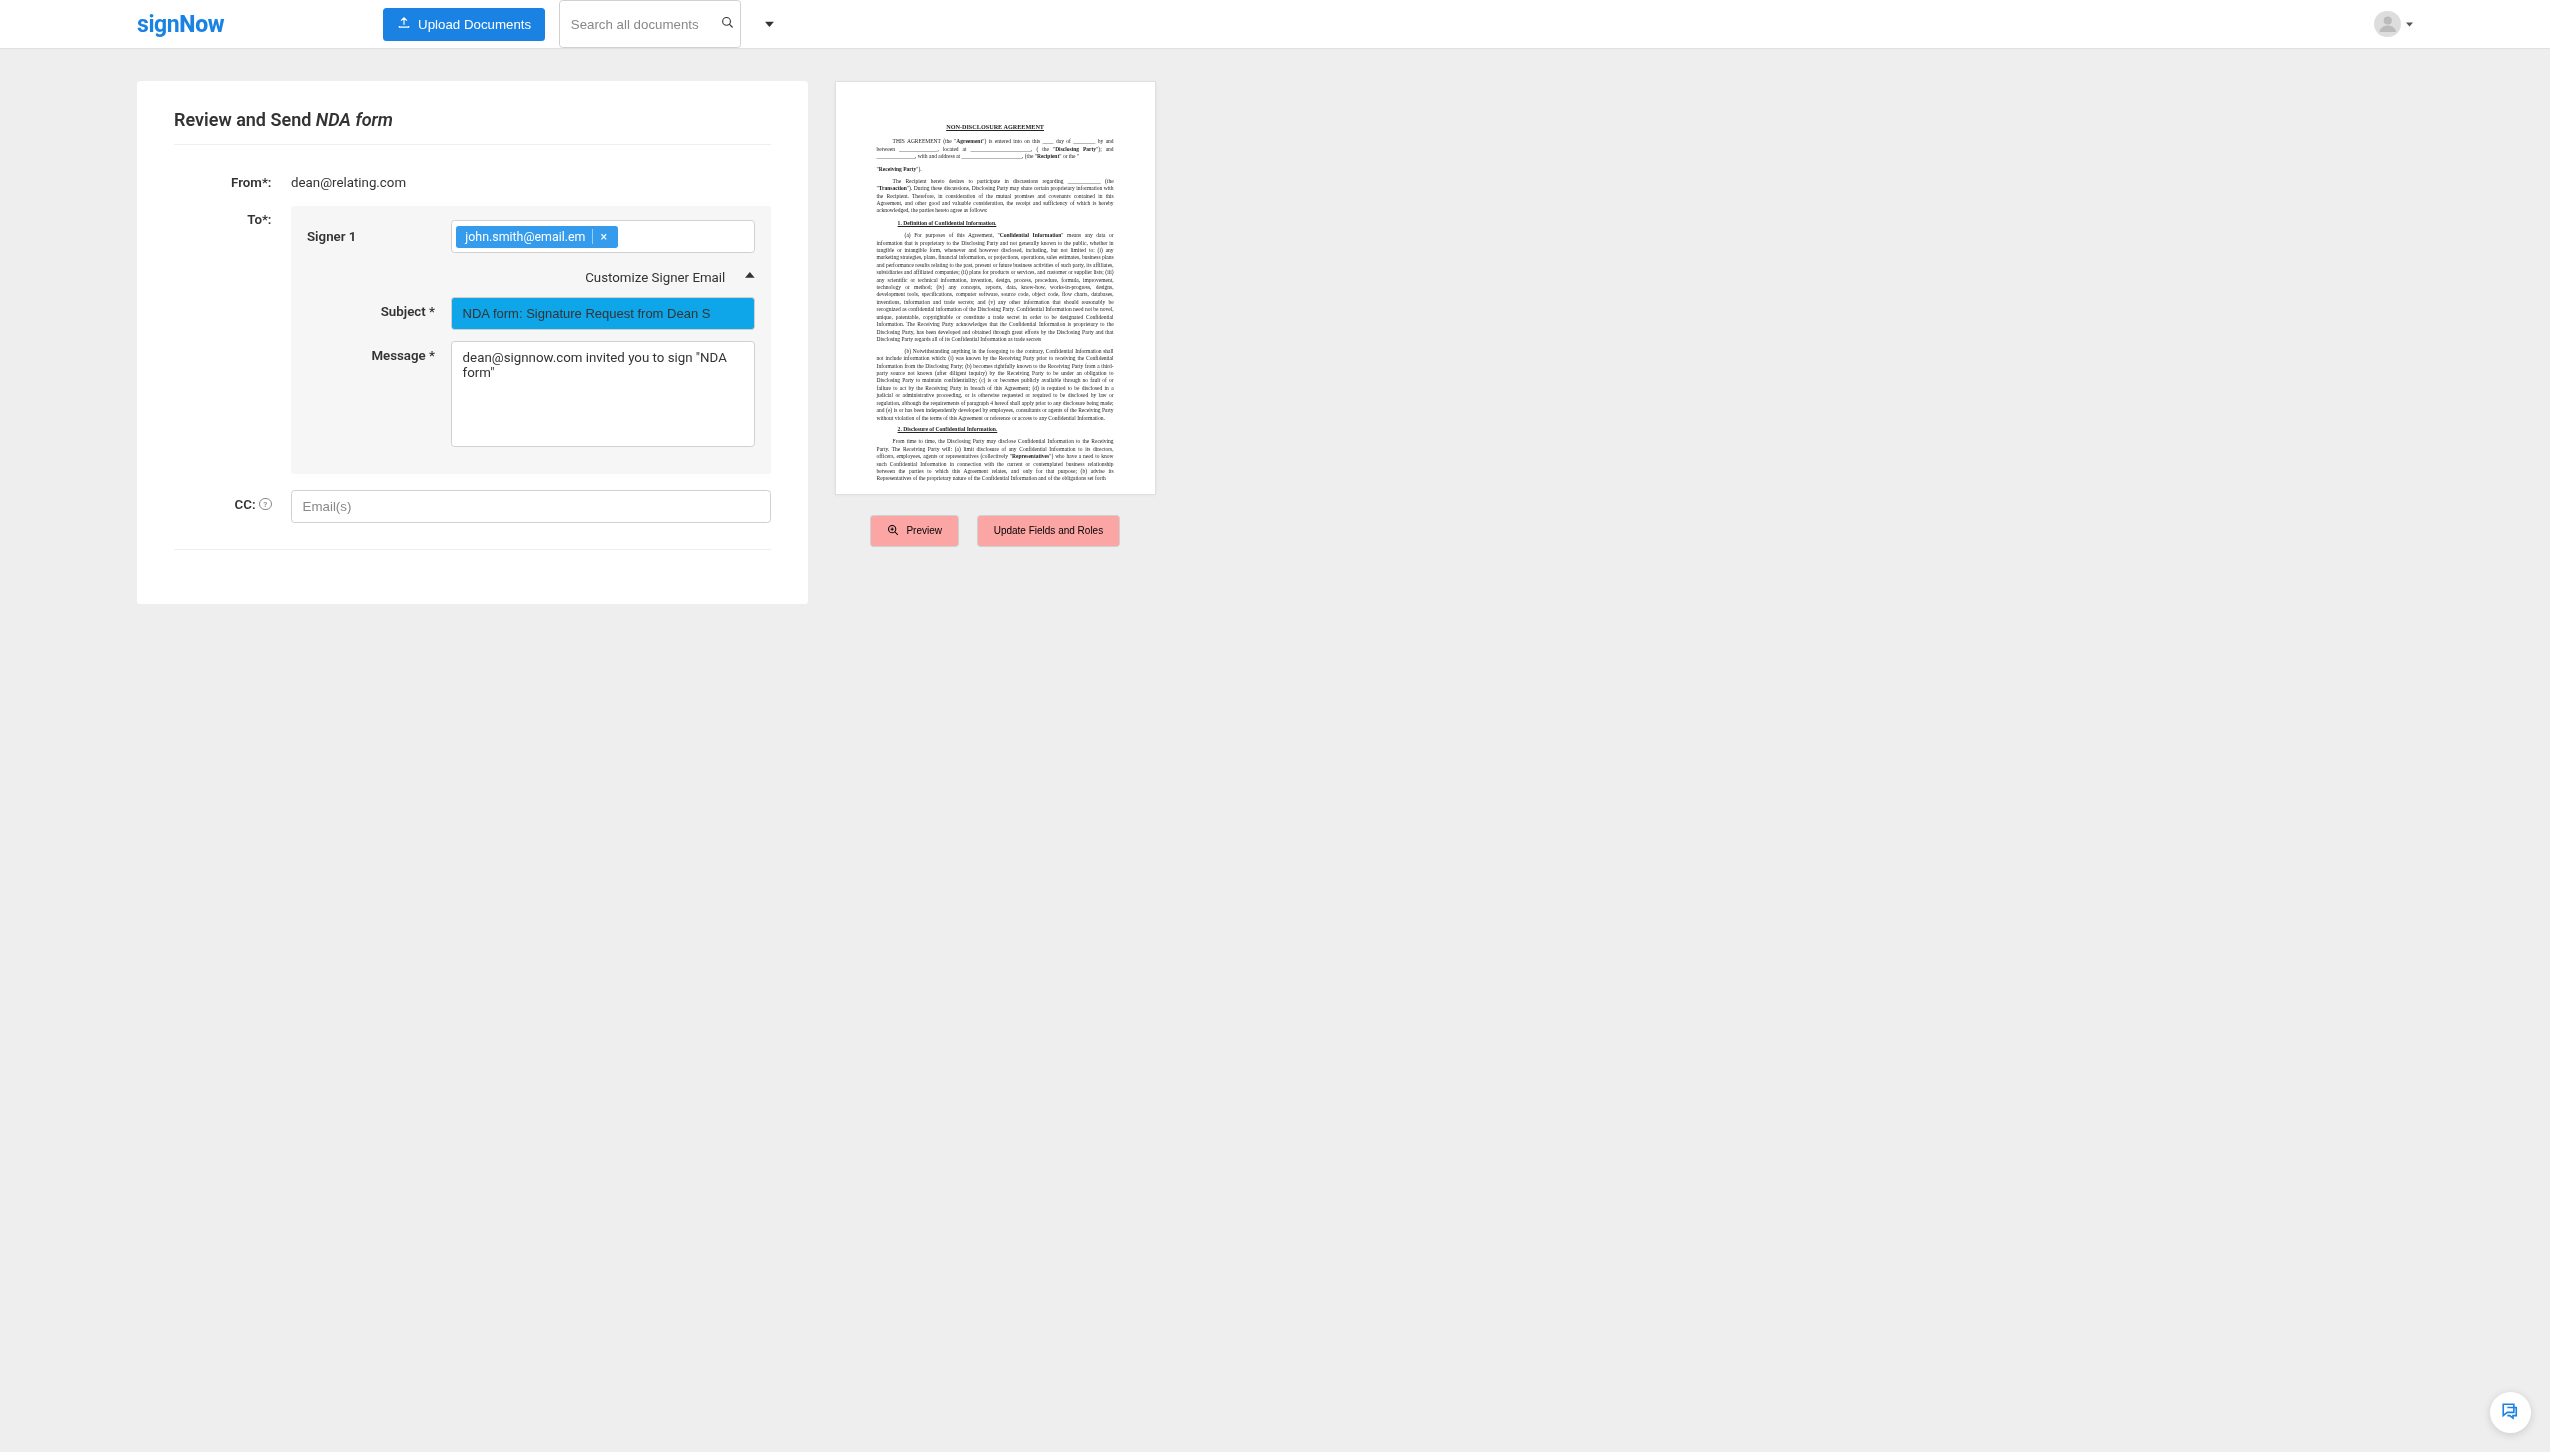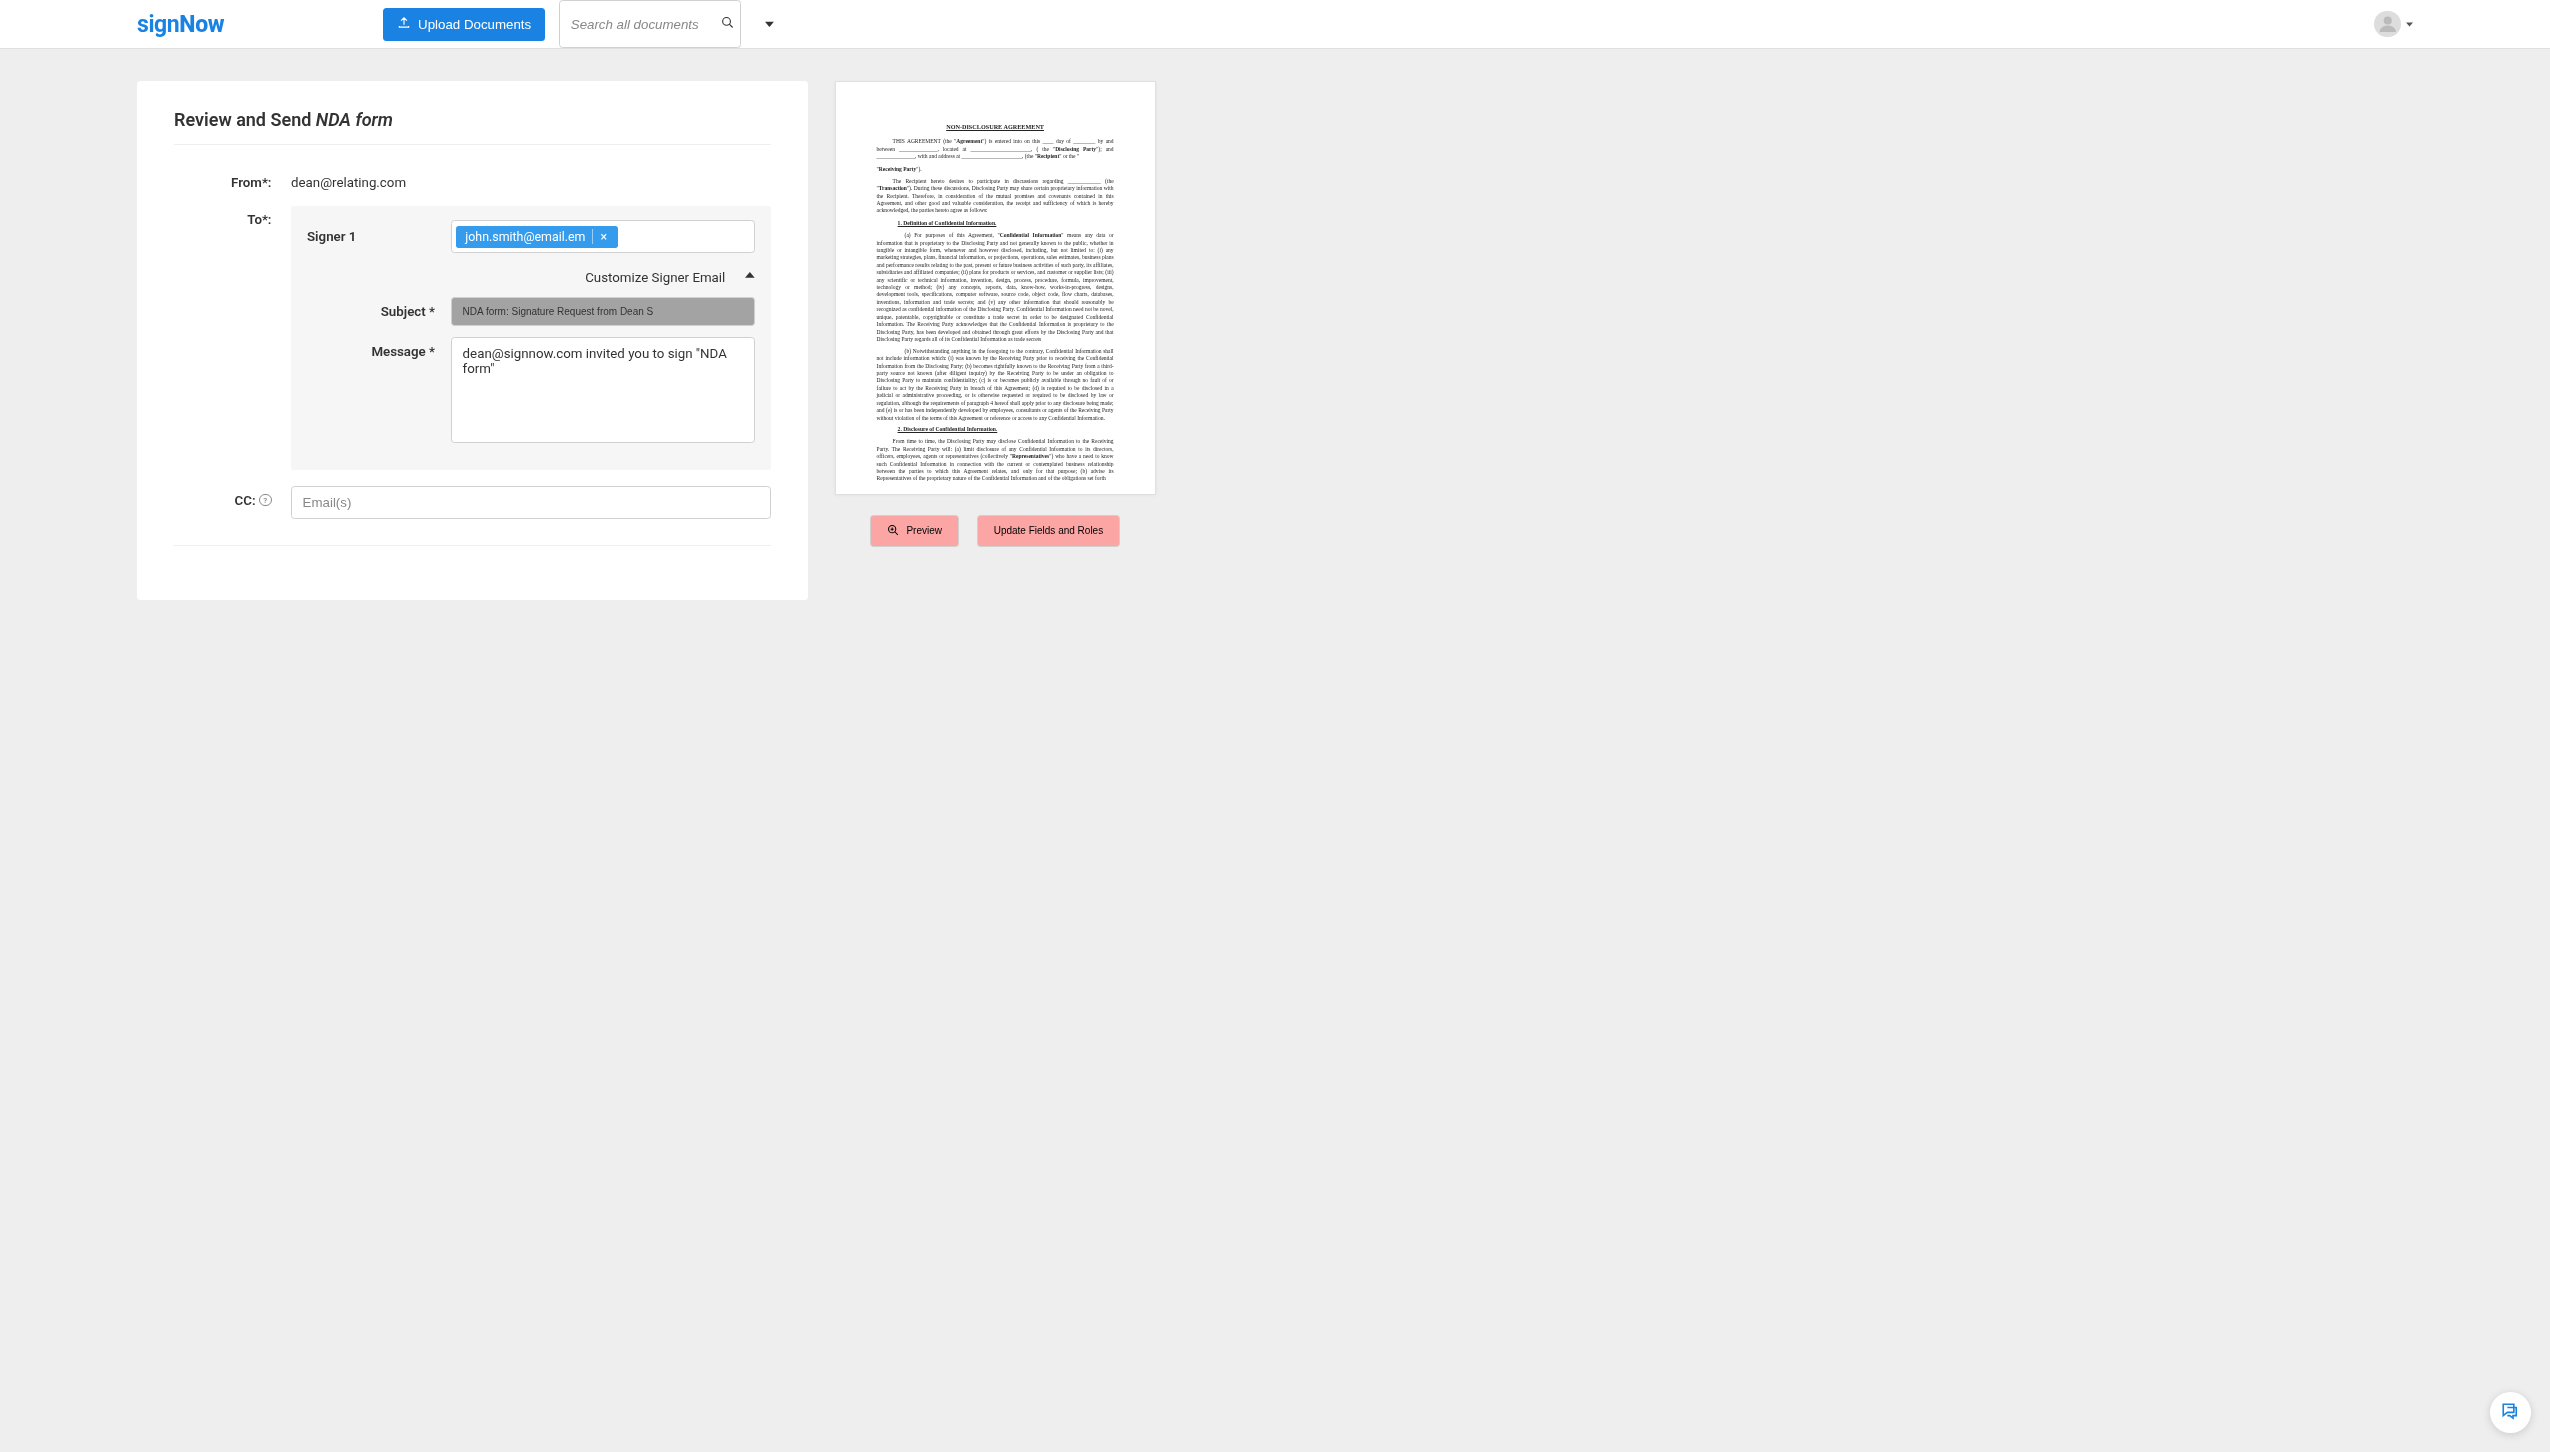--- a/index.html
+++ b/index.html
@@ -6,21 +6,21 @@
     body { font-family: -apple-system, BlinkMacSystemFont, "Segoe UI", Roboto, Arial, sans-serif; background: #eeeeee; color: #333; }
     
     
     .topbar { background: #fff; border-bottom: 0.9px solid #e0e0e0; height: 49px; display: flex; align-items: center; padding: 0 137px 0 137px; }
     .logo { font-size: 23px; font-weight: 700; color: #1a82e2; letter-spacing: -0.4px; }
     .logo-now { color: #1a82e2; font-weight: 800; }
     .header-center { display: flex; align-items: center; gap: 14px; margin-left: 159px; }
     .upload-btn { background: #1a82e2; color: #fff; border: none; border-radius: 3.5px; padding: 8px 14px; font-size: 13.3px; display: flex; align-items: center; gap: 7px; cursor: pointer; }
     .upload-btn svg { width: 14px; height: 14px; }
     .search-wrap { position: relative; display: flex; align-items: center; }
-    .search-input { width: 182px; height: 48px; border: 0.9px solid #d0d0d0; border-radius: 3.5px; padding: 0 30px 0 10.6px; font-size: 13.3px; color: #888; font-style: italic; }
+    .search-input { width: 182px; height: 48px; border: 0.9px solid #d0d0d0; border-radius: 3.5px; padding: 0 30px 0 10.6px; font-size: 13.3px; color: #888; }
     .search-input::placeholder { color: #888; }
     .search-icon-btn { position: absolute; right: 7px; top: 50%; transform: translateY(-50%); background: none; border: none; cursor: pointer; color: #333; }
     .dropdown-toggle { width: 21px; height: 32px; display: flex; align-items: center; justify-content: center; cursor: pointer; margin-left: 3.5px; }
     .header-right { margin-left: auto; display: flex; align-items: center; gap: 5.3px; cursor: pointer; }
     .avatar { width: 26.6px; height: 26.6px; border-radius: 50%; background: #ddd; display: flex; align-items: center; justify-content: center; color: #aaa; }
     .avatar svg { width: 19.5px; height: 19.5px; }
     
     
     .page-wrap { display: flex; gap: 26.6px; padding: 32px 137px 32px 137px; align-items: flex-start; }
     
@@ -41,21 +41,21 @@
     .signer-input-wrap { flex: 1; background: #fff; border: 0.9px solid #d0d0d0; border-radius: 3.5px; padding: 4.4px; display: flex; align-items: center; min-height: 30px; }
     .email-chip { background: #359ced; color: #fff; border-radius: 2.7px; padding: 3.5px 5.3px 3.5px 8.9px; font-size: 12.4px; display: flex; align-items: center; }
     .chip-text { padding-right: 7px; border-right: 0.9px solid rgba(255,255,255,0.5); }
     .chip-x { padding: 0 5.3px 0 7px; cursor: pointer; font-weight: 400; }
     
     .customize-row { text-align: right; margin-top: 16px; margin-bottom: 12.4px; }
     .customize-link { color: #333; font-size: 13.3px; cursor: pointer; display: inline-flex; align-items: flex-start; gap: 20px; }
     
     .sub-row { display: flex; align-items: flex-start; gap: 16px; margin-bottom: 10.6px; }
     .sub-label { width: 128px; text-align: right; font-weight: 600; font-size: 13.3px; padding-top: 7px; }
-    .text-input { flex: 1; background: #a3a3a3; border: 0.9px solid #d0d0d0; border-radius: 3.5px; padding: 8px 10.6px; font-size: 10px; color: #333; }
+    .text-input { flex: 1; background: #0ea5e9; border: 0.9px solid #d0d0d0; border-radius: 3.5px; padding: 8px 10.6px; font-size: 13px; color: #333; }
     .textarea { flex: 1; background: #fff; border: 0.9px solid #d0d0d0; border-radius: 3.5px; padding: 8px 10.6px; font-size: 13.3px; color: #333; min-height: 106px; resize: none; font-family: inherit; }
     
     .cc-input { flex: 1; background: #fff; border: 0.9px solid #d0d0d0; border-radius: 3.5px; padding: 8px 10.6px; font-size: 13.3px; color: #888; }
     .cc-input::placeholder { color: #888; }
     .help-icon { width: 12.4px; height: 12.4px; border: 0.9px solid #888; border-radius: 50%; display: inline-flex; align-items: center; justify-content: center; font-size: 8px; color: #888; cursor: pointer; }
     
     .hr2 { border: none; border-top: 0.9px solid #eee; margin: 26.6px 0 19.5px 0; }
     
     .footer-row { display: flex; align-items: center; gap: 17.7px; }
     .cancel-btn { background: #ccc; color: #fff; border: none; border-radius: 3.5px; padding: 8.9px 16px; font-size: 13.3px; cursor: pointer; }

